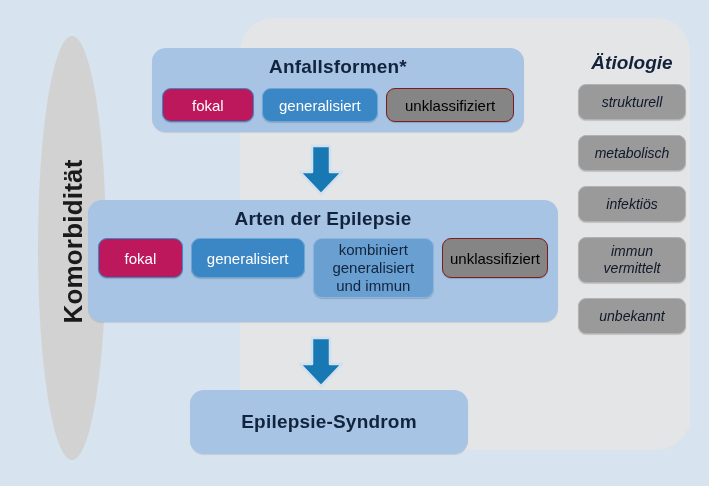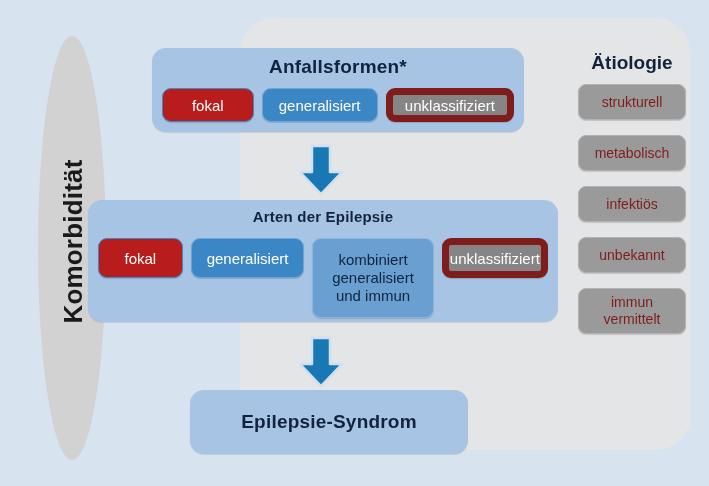--- a/index.html
+++ b/index.html
@@ -102,62 +102,62 @@
     border-radius: 9px;
     display: flex;
     align-items: center;
     justify-content: center;
     text-align: center;
     font-size: 15px;
     box-shadow: 0 1px 1px rgba(0,0,0,0.16);
     box-sizing: border-box;
   }
   .chip.dark-blue {
-    background: #b91c1c;
+    background: #be185d;
     color: #ffffff;
     border: 1px solid #2f8ecb;
   }
   .chip.mid-blue {
     background: #3b86c4;
     color: #ffffff;
     border: 1px solid #6ba8d8;
   }
   .chip.light-blue {
     background: #6a9fd2;
     color: #11243c;
     border: 1px solid #8bb7de;
   }
   .chip.gray {
     background: #858585;
-    color: #ffffff;
-    border: 7px solid #7f1d1d;
+    color: #000000;
+    border: 1px solid #7f1d1d;
   }
 
   #top-chips .chip { height: 34px; }
   #chip-fokal-1 { width: 96px; }
   #chip-general-1 { width: 122px; }
   #chip-unklass-1 { width: 134px; }
 
   
   #mid-group {
     left: 88px;
     top: 200px;
     width: 470px;
     height: 122px;
   }
   #mid-group .container-title {
-    font-size: 15px;
+    font-size: 19px;
     padding-top: 8px;
   }
   #mid-chips { top: 38px; }
   #chip-fokal-2 { width: 88px; height: 40px; }
   #chip-general-2 { width: 118px; height: 40px; }
   #chip-kombiniert {
     width: 126px;
-    height: 80px;
+    height: 60px;
     line-height: 1.22;
     font-size: 15px;
     flex-direction: column;
   }
   #chip-unklass-2 { width: 110px; height: 40px; }
 
   
   #bottom-group {
     left: 190px;
     top: 390px;
@@ -179,34 +179,35 @@
   }
   #arrow-top { left: 297px; top: 144px; }
   #arrow-bottom { left: 297px; top: 336px; }
 
   
   #etiology-col {
     position: absolute;
     left: 578px;
     top: 52px;
     width: 108px;
+    font-style: italic;
   }
   .etio-title {
     text-align: center;
     font-size: 19px;
     font-weight: bold;
     color: #14233a;
     margin-bottom: 10px;
   }
   .etio-chip {
     width: 108px;
     height: 36px;
     margin-bottom: 15px;
     background: #9a9a9a;
-    color: #7f1d1d;
+    color: #0f172a;
     border: 1px solid #b2b2b2;
     border-radius: 8px;
     display: flex;
     align-items: center;
     justify-content: center;
     flex-direction: column;
     text-align: center;
     font-size: 14px;
     line-height: 1.2;
     box-shadow: 0 1px 1px rgba(0,0,0,0.15);
@@ -271,22 +272,22 @@
 
     <div class="etio-chip">
       <span class="line">strukturell</span>
     </div>
     <div class="etio-chip">
       <span class="line">metabolisch</span>
     </div>
     <div class="etio-chip">
       <span class="line">infektiös</span>
     </div>
-    <div class="etio-chip">
-      <span class="line">unbekannt</span>
-    </div>
     <div class="etio-chip two-line">
       <span class="line">immun</span>
       <span class="line">vermittelt</span>
     </div>
+    <div class="etio-chip">
+      <span class="line">unbekannt</span>
+    </div>
   </div>
 
 </div>
 
 </body></html>

